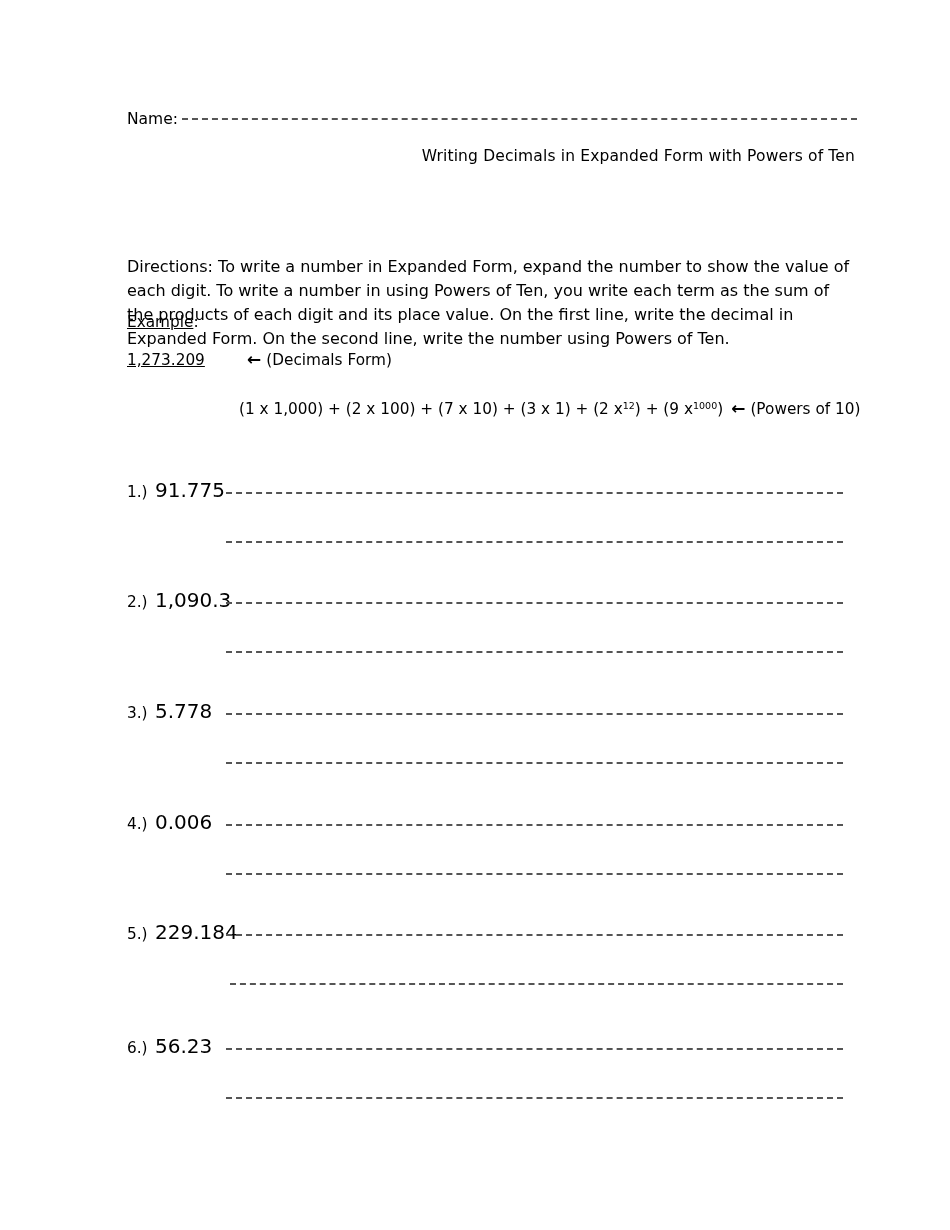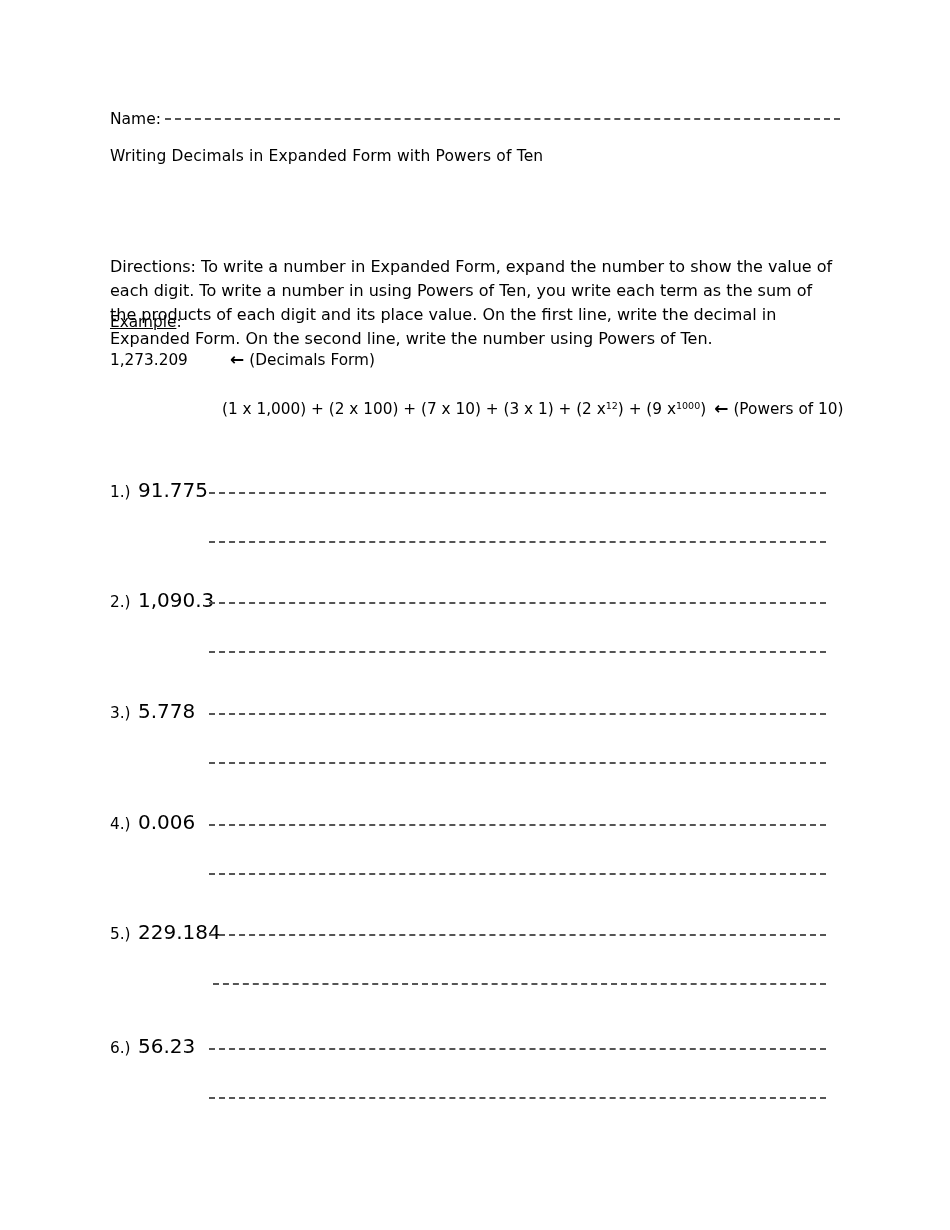--- a/index.html
+++ b/index.html
@@ -10,21 +10,21 @@
   body {
     width: 950px;
     height: 1230px;
     position: relative;
     font-family: "DejaVu Sans", sans-serif;
     color: #000000;
     overflow: hidden;
   }
   .page {
     position: absolute;
-    left: 0; top: 0;
+    left: 17px; top: 0;
     width: 832px;
     height: 1230px;
     border-radius: 19px;
   }
 
   
   .name-row {
     position: absolute;
     left: 110px;
     top: 110px;
@@ -44,21 +44,21 @@
     border-bottom: 2px dashed #555555;
     transform: translateY(-4px);
   }
 
   
   .title {
     position: absolute;
     left: 110px;
     top: 147px;
     width: 728px;
-    text-align: left;
+    text-align: right;
     font-size: 15.5px;
     letter-spacing: 0.15px;
   }
 
   
   .directions {
     position: absolute;
     left: 110px;
     top: 207px;
     width: 728px;
@@ -84,20 +84,21 @@
     left: 110px;
     top: 351px;
     width: 760px;
     font-size: 15.3px;
     display: flex;
     align-items: baseline;
   }
   .example-number {
     width: 117px;
     flex: 0 0 117px;
+    text-decoration: underline;
   }
   .arrow {
     font-family: "DejaVu Sans", sans-serif;
     font-size: 17px;
     font-weight: bold;
     padding: 0 5px 0 3px;
     line-height: 1;
   }
 
   .example-row2 {

